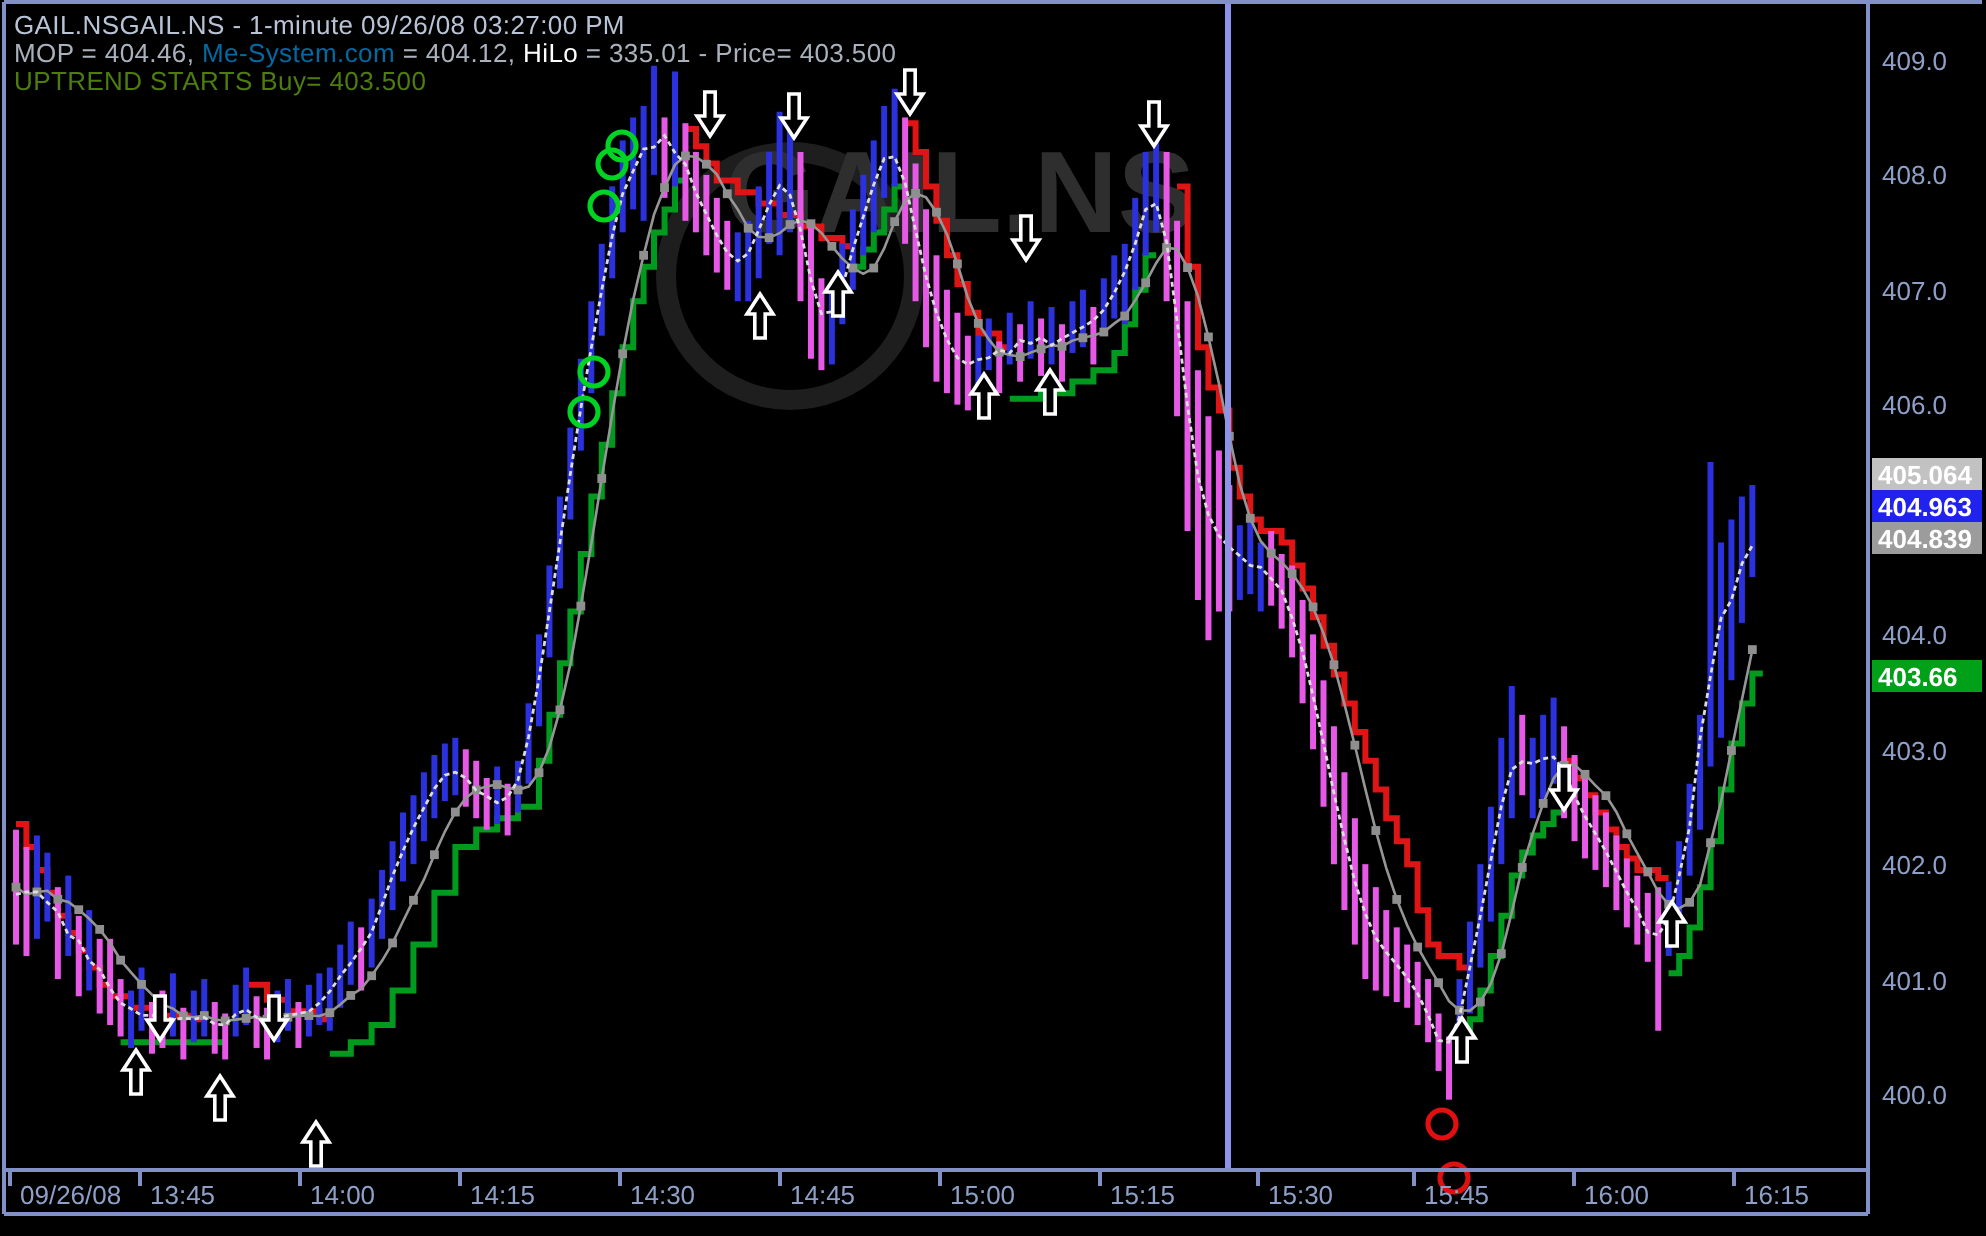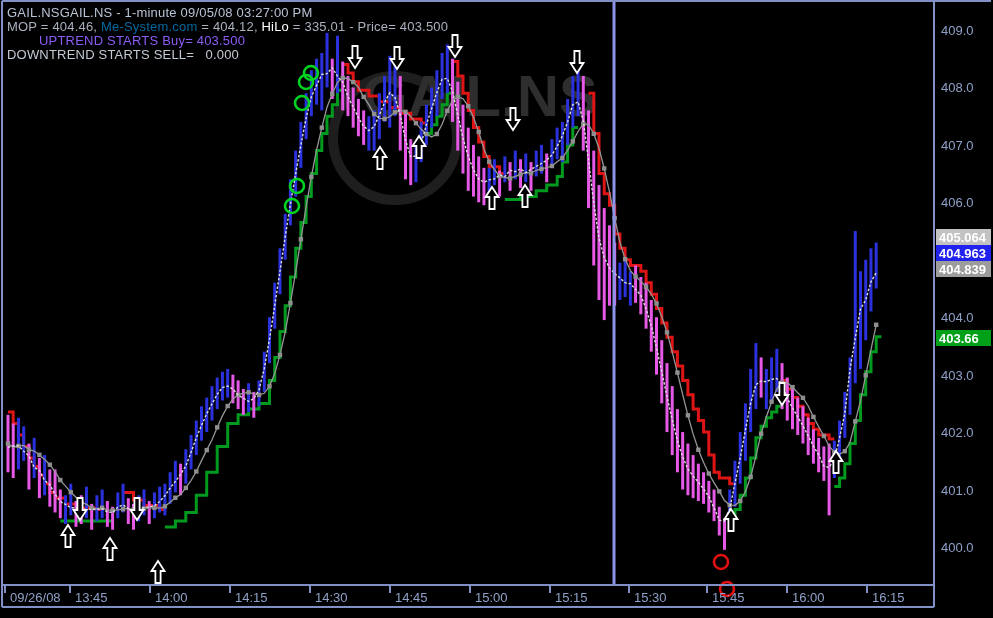--- a/index.html
+++ b/index.html
@@ -2,21 +2,21 @@
 <html><head>
 <meta charset="utf-8">
 <style>
   html,body{margin:0;padding:0;background:#000;}
   #screen{position:relative;width:993px;height:618px;background:#000;overflow:hidden;
           font-family:"Liberation Sans",sans-serif;}
   #chart-svg{position:absolute;left:0;top:0;}
   .hdr{position:absolute;left:7px;font-size:13px;letter-spacing:0.2px;white-space:pre;}
   .hdr-line1{top:5px;color:#b9c3d6;}
   .hdr-line2{top:19px;color:#a9b1bd;}
-  .hdr-line3{top:33px;color:#8b5cf6;margin-left:32px;}
+  .hdr-line3{top:33px;color:#4d7c0f;}
   .hdr-line4{top:47px;color:#c2cad4;}
   .sys-blue{color:#0369a1;}
   .hilo-green{color:#ffffff;}
 </style>
 </head>
 <body>
 
 <div id="screen">
   <svg id="chart-svg" width="993" height="618">
       <circle cx="395" cy="138" r="62" fill="none" stroke="#1e1e1e" stroke-width="10"></circle>
@@ -355,17 +355,16 @@
       <text x="872" y="602" fill="#8fa0c8" font-size="13px" font-family="&quot;Liberation Sans&quot;,sans-serif">16:15</text>
       <rect x="936" y="229" width="55" height="16" fill="#c2c2c2"></rect>
       <text x="939" y="242" fill="#ffffff" font-size="13px" font-weight="bold" font-family="&quot;Liberation Sans&quot;,sans-serif">405.064</text>
       <rect x="936" y="245" width="55" height="16" fill="#2222ee"></rect>
       <text x="939" y="258" fill="#ffffff" font-size="13px" font-weight="bold" font-family="&quot;Liberation Sans&quot;,sans-serif">404.963</text>
       <rect x="936" y="261" width="55" height="16" fill="#9c9c9c"></rect>
       <text x="939" y="274" fill="#ffffff" font-size="13px" font-weight="bold" font-family="&quot;Liberation Sans&quot;,sans-serif">404.839</text>
       <rect x="936" y="330" width="55" height="16" fill="#00a018"></rect>
       <text x="939" y="343" fill="#ffffff" font-size="13px" font-weight="bold" font-family="&quot;Liberation Sans&quot;,sans-serif">403.66</text>
     </svg>
-  <div class="hdr hdr-line1">GAIL.NSGAIL.NS - 1-minute 09/05/08 03:27:00 PM</div>
+  <div class="hdr hdr-line1">GAIL.NSGAIL.NS - 1-minute 09/26/08 03:27:00 PM</div>
   <div class="hdr hdr-line2"><span>MOP = 404.46, </span><span class="sys-blue">Me-System.com </span><span>= 404.12, </span><span class="hilo-green">HiLo</span><span> = 335.01 - Price= 403.500</span></div>
   <div class="hdr hdr-line3">UPTREND STARTS Buy= 403.500</div>
-  <div class="hdr hdr-line4">DOWNTREND STARTS SELL=   0.000</div>
 </div>
 
 </body></html>

